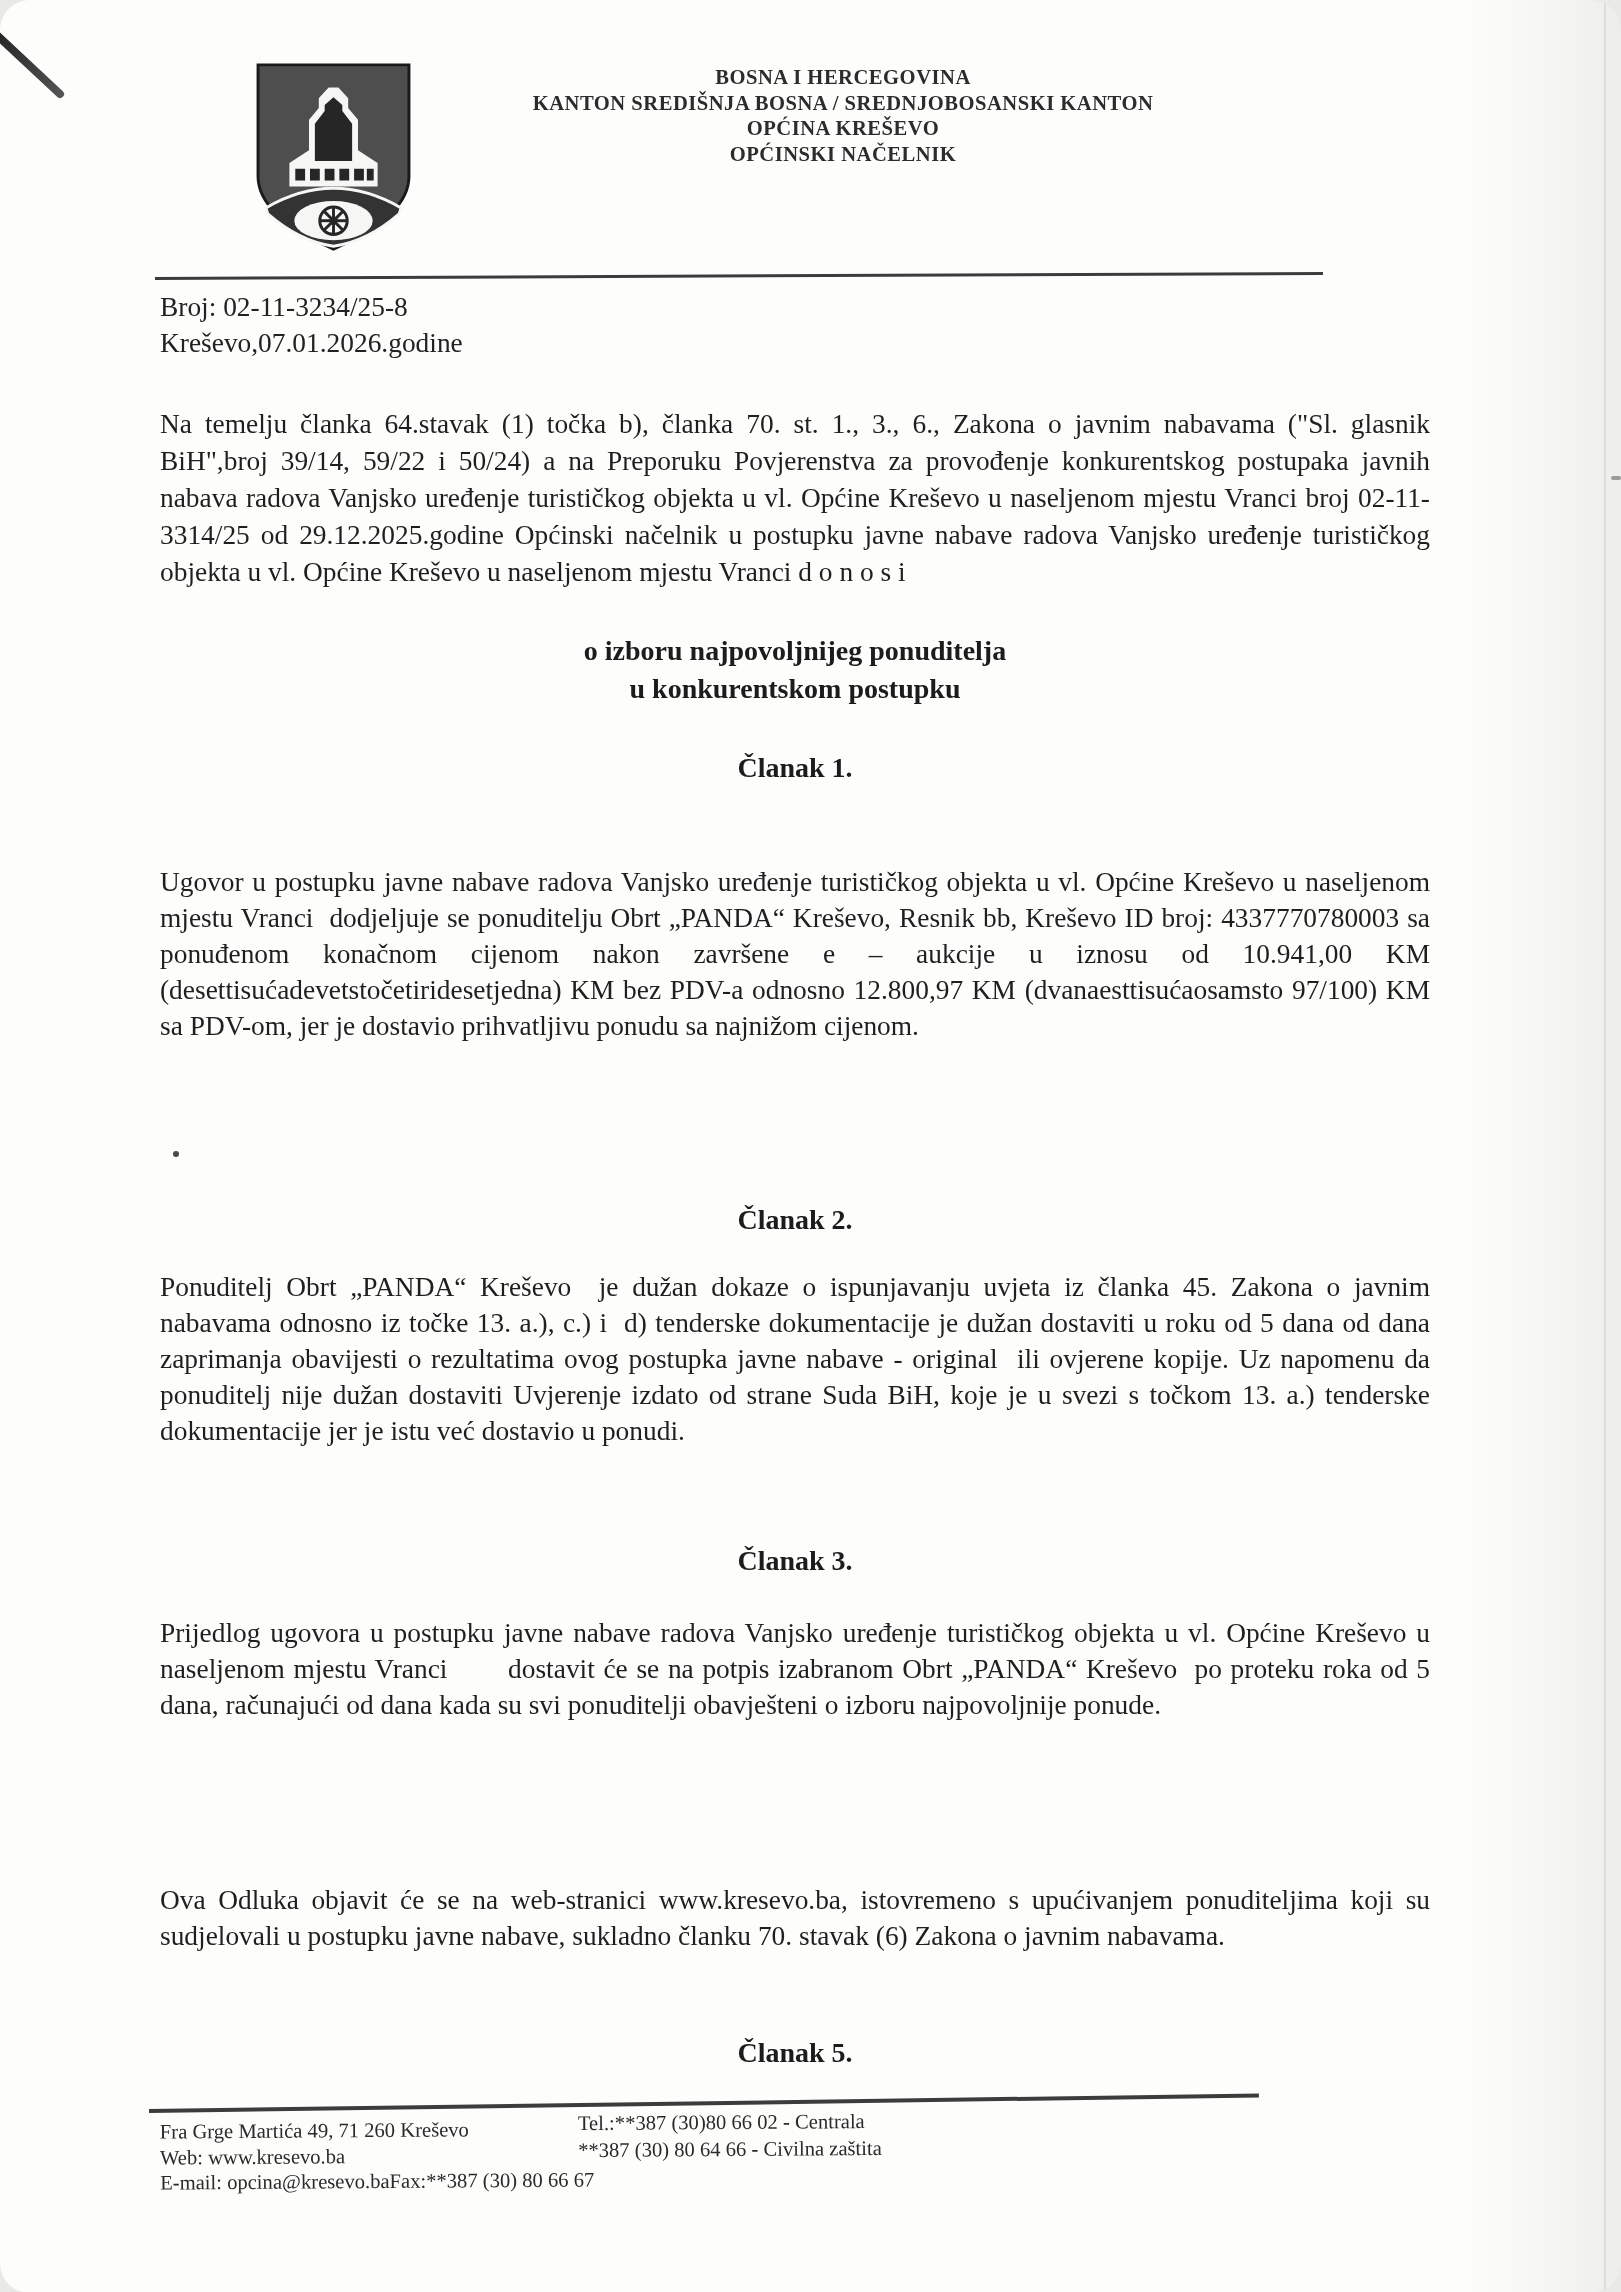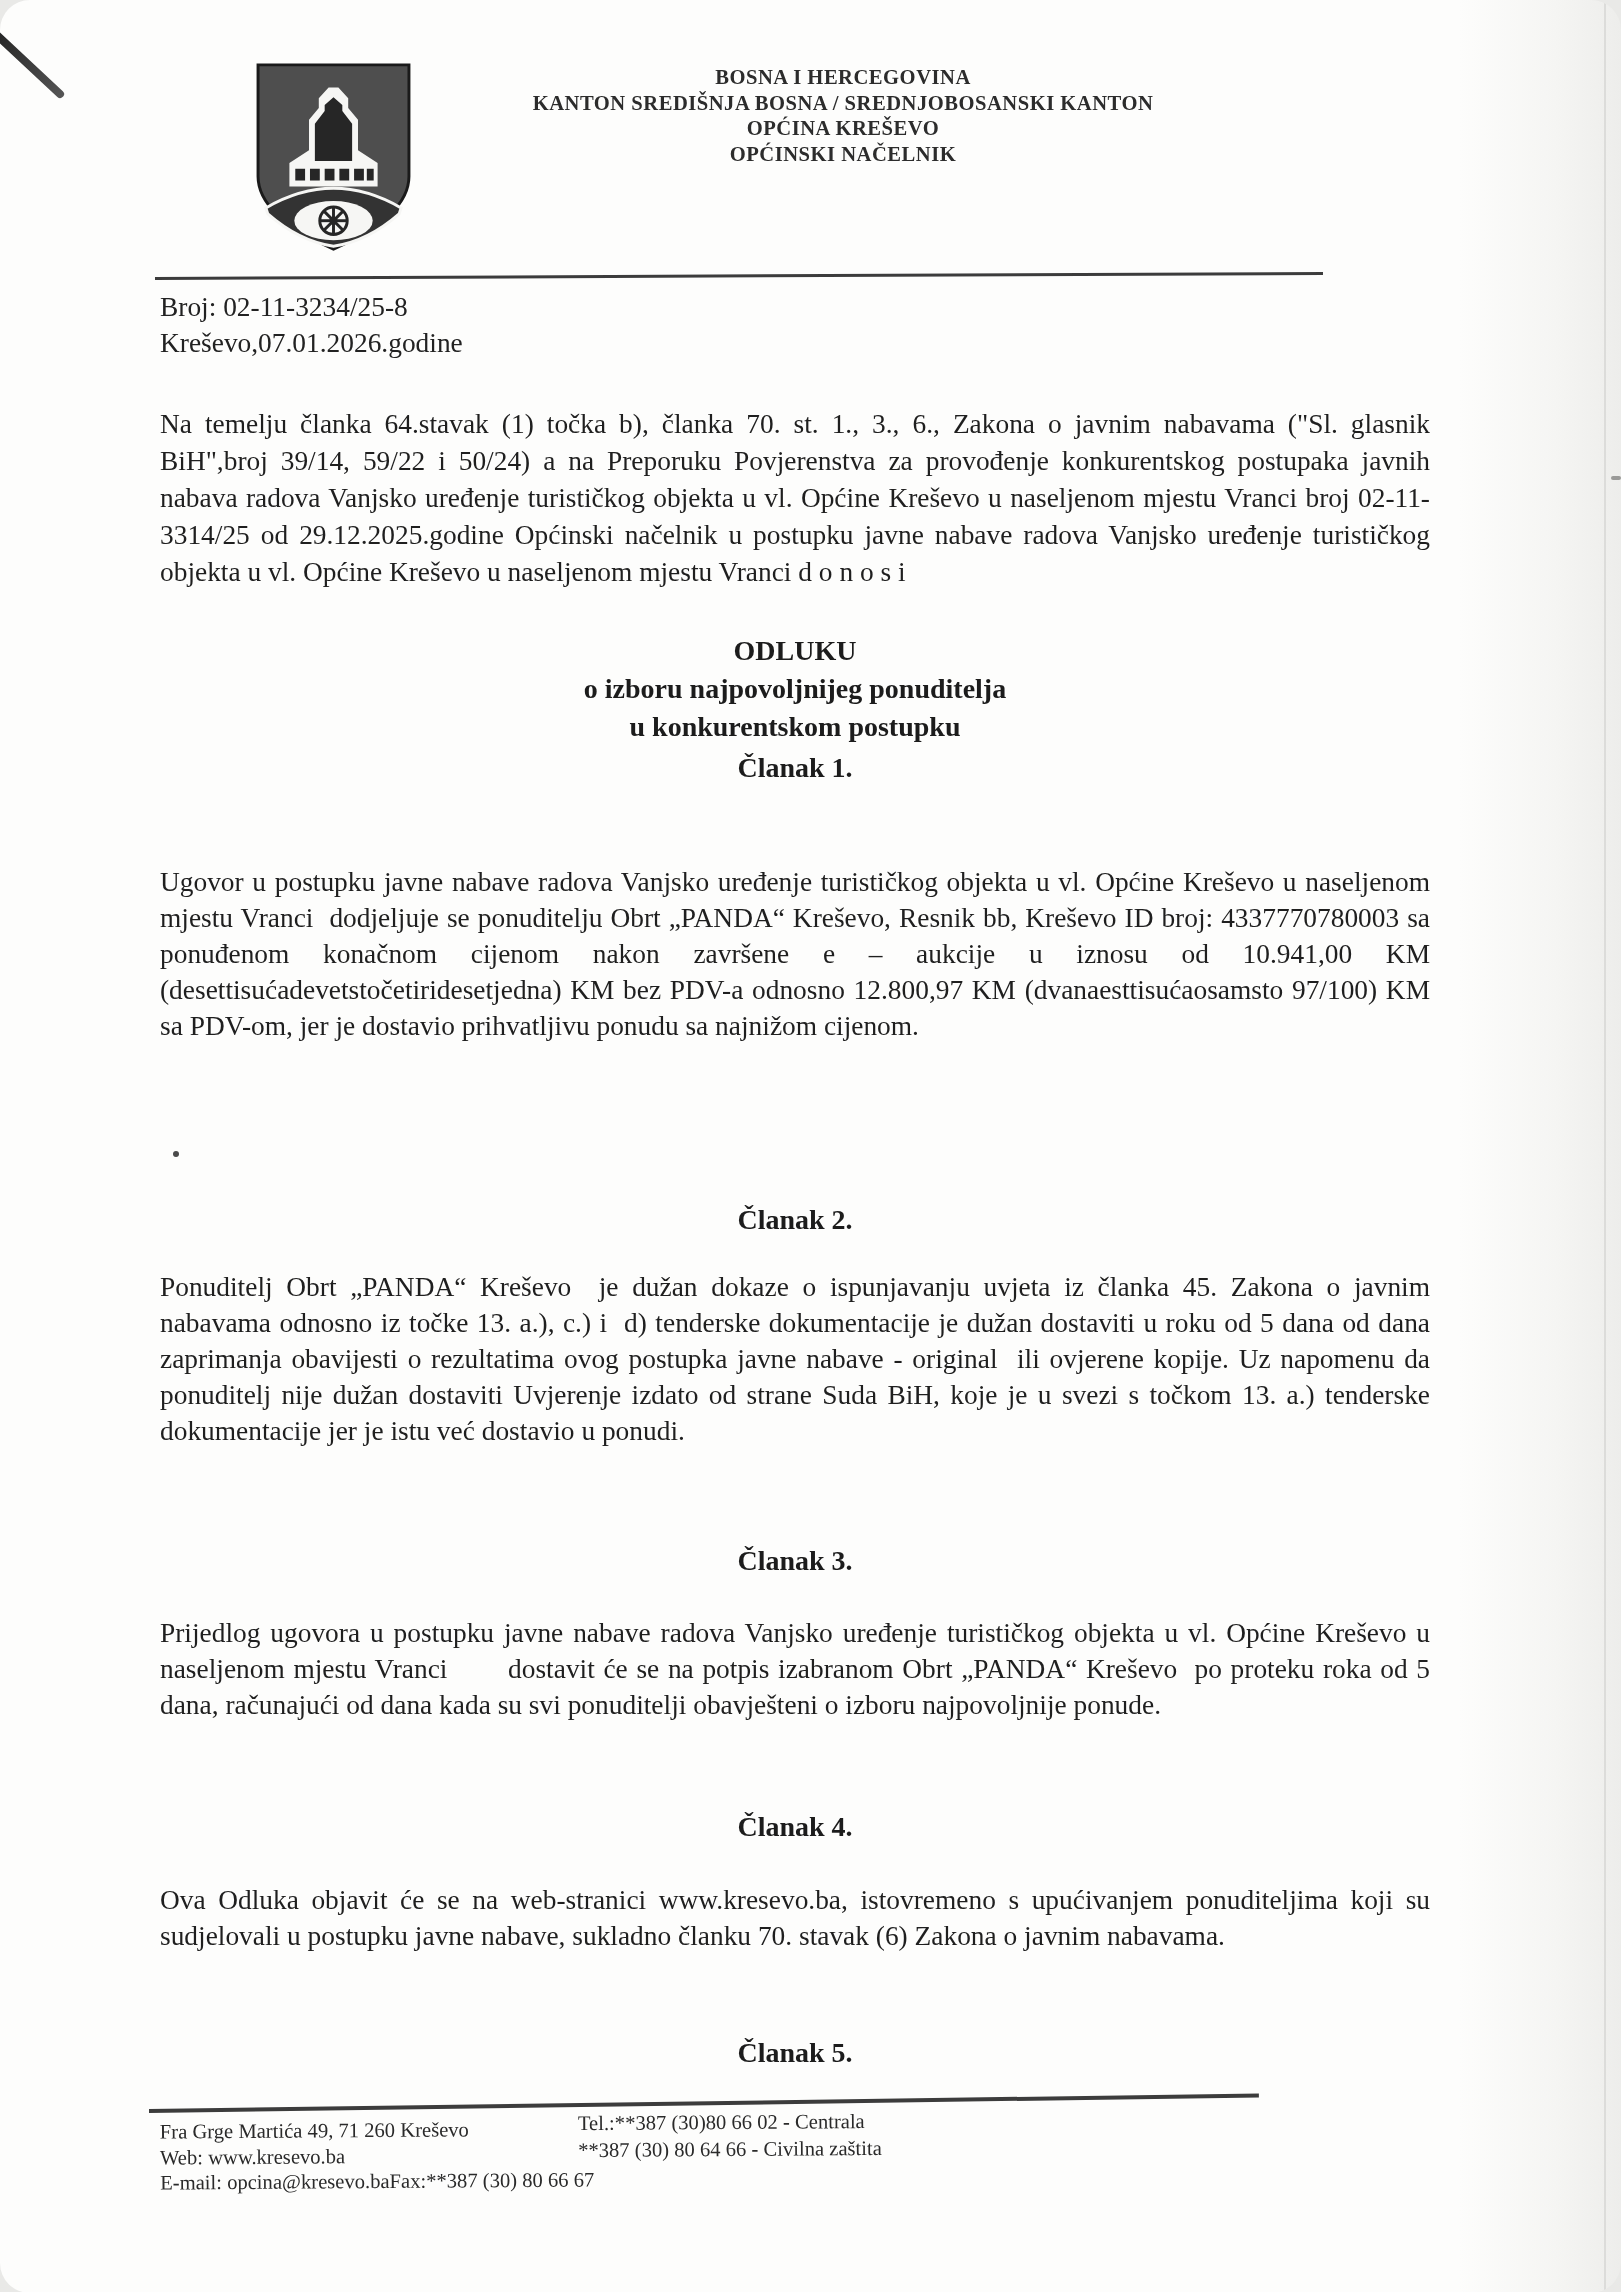--- a/index.html
+++ b/index.html
@@ -112,37 +112,35 @@
   </div>
 
   <div class="abs rule rule-top"></div>
 
   <div class="abs meta-number">Broj: 02-11-3234/25-8</div>
   <div class="abs meta-date">Kreševo,07.01.2026.godine</div>
 
   <p class="abs body-text preamble">Na temelju članka 64.stavak (1) točka b), članka 70. st. 1., 3., 6., Zakona o javnim nabavama ("Sl. glasnik BiH",broj 39/14, 59/22 i 50/24) a na Preporuku Povjerenstva za provođenje konkurentskog postupaka javnih nabava radova Vanjsko uređenje turističkog objekta u vl. Općine Kreševo u naseljenom mjestu Vranci broj 02-11-3314/25 od 29.12.2025.godine Općinski načelnik u postupku javne nabave radova Vanjsko uređenje turističkog objekta u vl. Općine Kreševo u naseljenom mjestu Vranci d o n o s i</p>
 
   <div class="abs decision-block">
-    <div>ODLUKU</div>
     <div>o izboru najpovoljnijeg ponuditelja</div>
     <div>u konkurentskom postupku</div>
   </div>
 
   <h3 class="abs article-heading h-art1">Članak 1.</h3>
   <p class="abs body-text art1">Ugovor u postupku javne nabave radova Vanjsko uređenje turističkog objekta u vl. Općine Kreševo u naseljenom mjestu Vranci &nbsp;dodjeljuje se ponuditelju Obrt „PANDA“ Kreševo, Resnik bb, Kreševo ID broj: 4337770780003 sa ponuđenom konačnom cijenom nakon završene e – aukcije u iznosu od 10.941,00 KM (desettisućadevetstočetiridesetjedna) KM bez PDV-a odnosno 12.800,97 KM (dvanaesttisućaosamsto 97/100) KM sa PDV-om, jer je dostavio prihvatljivu ponudu sa najnižom cijenom.</p>
 
   <div class="abs stray-dot"></div>
 
   <h3 class="abs article-heading h-art2">Članak 2.</h3>
   <p class="abs body-text art2">Ponuditelj Obrt „PANDA“ Kreševo &nbsp;je dužan dokaze o ispunjavanju uvjeta iz članka 45. Zakona o javnim nabavama odnosno iz točke 13. a.), c.) i &nbsp;d) tenderske dokumentacije je dužan dostaviti u roku od 5 dana od dana zaprimanja obavijesti o rezultatima ovog postupka javne nabave - original &nbsp;ili ovjerene kopije. Uz napomenu da ponuditelj nije dužan dostaviti Uvjerenje izdato od strane Suda BiH, koje je u svezi s točkom 13. a.) tenderske dokumentacije jer je istu već dostavio u ponudi.</p>
 
   <h3 class="abs article-heading h-art3">Članak 3.</h3>
   <p class="abs body-text art3">Prijedlog ugovora u postupku javne nabave radova Vanjsko uređenje turističkog objekta u vl. Općine Kreševo u naseljenom mjestu Vranci &nbsp;&nbsp;&nbsp;&nbsp;&nbsp; dostavit će se na potpis izabranom Obrt „PANDA“ Kreševo &nbsp;po proteku roka od 5 dana, računajući od dana kada su svi ponuditelji obavješteni o izboru najpovoljnije ponude.</p>
 
-  <h3 class="abs article-heading h-art4">Članak 4.</h3>
   <p class="abs body-text art4">Ova Odluka objavit će se na web-stranici www.kresevo.ba, istovremeno s upućivanjem ponuditeljima koji su sudjelovali u postupku javne nabave, sukladno članku 70. stavak (6) Zakona o javnim nabavama.</p>
 
   <h3 class="abs article-heading h-art5">Članak 5.</h3>
 
   <div class="abs rule rule-footer"></div>
 
   <div class="abs footer-left">
     <div>Fra Grge Martića 49, 71 260 Kreševo</div>
     <div>Web: www.kresevo.ba</div>
     <div>E-mail: opcina@kresevo.baFax:**387 (30) 80 66  67</div>

